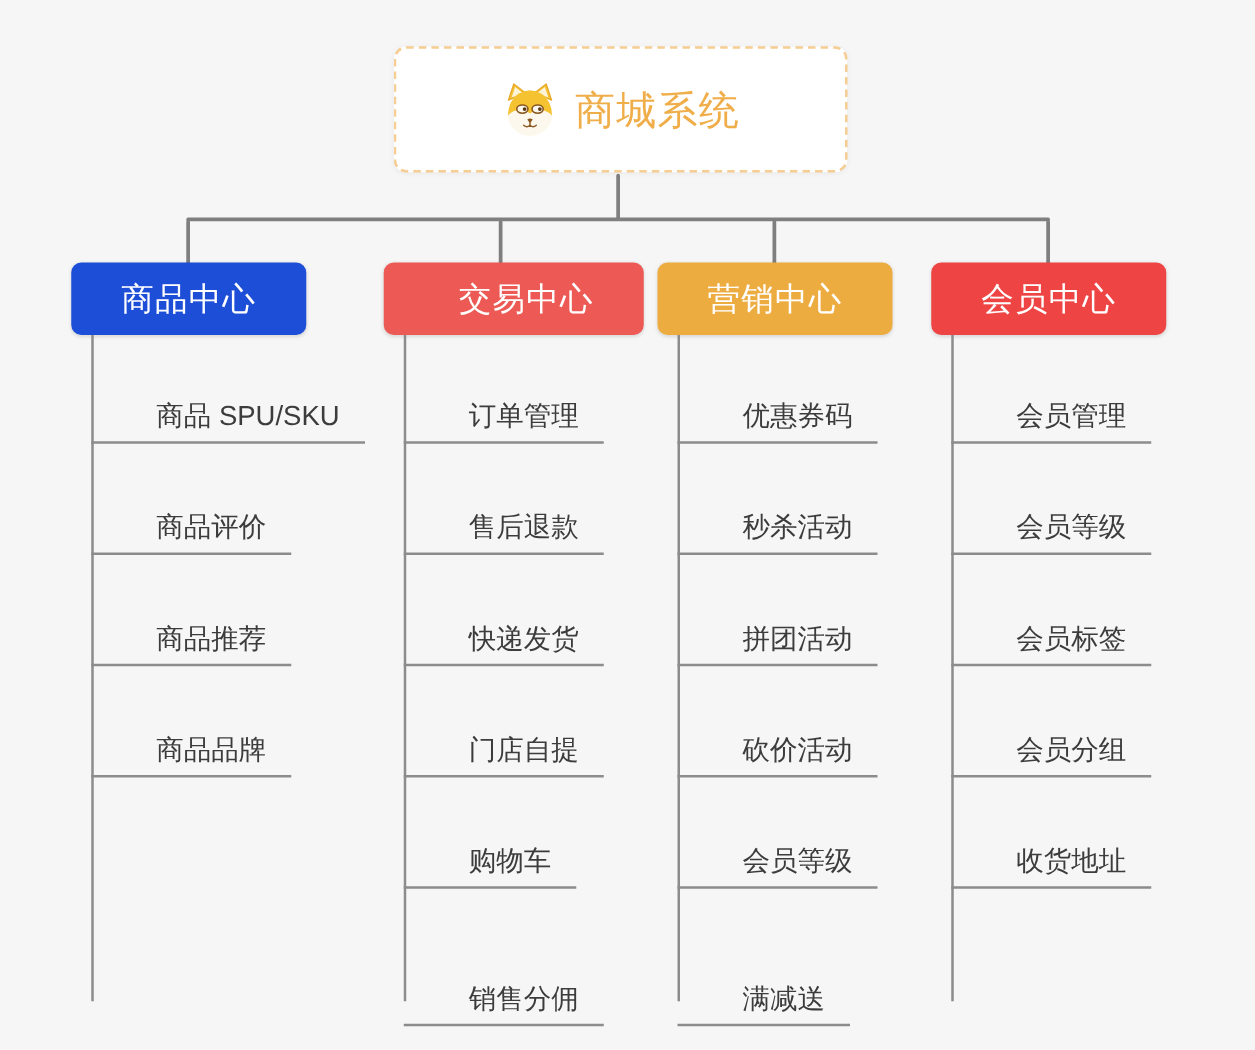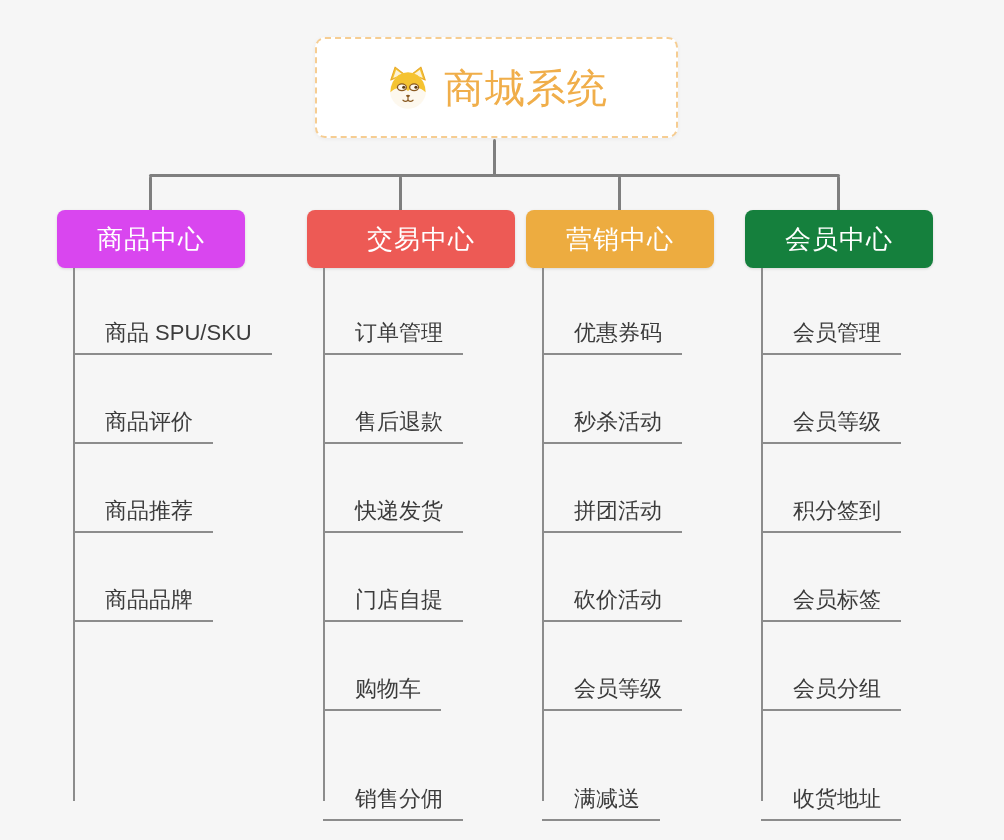--- a/index.html
+++ b/index.html
@@ -25,21 +25,21 @@
   
   .root{
     position:absolute;left:315px;top:37px;width:363px;height:101px;
     background:#ffffff;border:2px dashed #f6cd92;border-radius:10px;
     box-sizing:border-box;
     display:flex;align-items:center;justify-content:center;gap:13px;
     box-shadow:0 1px 4px rgba(0,0,0,.05);
     cursor:pointer;
   }
   .root-title{
-    font-size:40px;line-height:1;color:#f0ae4a;letter-spacing:1px;
+    font-size:32px;line-height:1;color:#f0ae4a;letter-spacing:1px;
     white-space:nowrap;
   }
   .dog{width:46px;height:46px;display:inline-block;flex:0 0 auto;}
   .dog svg{width:100%;height:100%;display:block;}
   
   .branch-box{
     position:absolute;top:210px;width:188px;height:58px;
     border-radius:8px;
     display:flex;align-items:center;justify-content:center;
     box-shadow:0 1px 3px rgba(0,0,0,.12);
@@ -50,21 +50,21 @@
   }
   .bb1{left:57px;}  .bb2{left:307px;padding-left:20px;}  .bb3{left:526px;}  .bb4{left:745px;}
   
   .col{position:absolute;top:268px;width:230px;height:534px;}
   .col1{left:73px;} .col2{left:323px;} .col3{left:542px;} .col4{left:761px;}
   .trunk{
     position:absolute;left:0;top:0;width:2px;height:533px;background:#8c8c8c;
   }
   .item{
     position:absolute;left:0;
-    padding:0 20px 6px 32px;
+    padding:0 20px 6px 52px;
     font-size:22px;line-height:28px;color:#3c3c3c;
     border-bottom:2px solid #8c8c8c;
     white-space:nowrap;
     cursor:pointer;
   }
   .item:nth-of-type(2){top:51px;}
   .item:nth-of-type(3){top:140px;}
   .item:nth-of-type(4){top:229px;}
   .item:nth-of-type(5){top:318px;}
   .item:nth-of-type(6){top:407px;}
@@ -101,30 +101,30 @@
         <circle cx="43" cy="31" r="2.1" fill="#5a3a14"></circle>
 
         <path d="M29,42.5 Q32,40.5 35,42.5 Q33.5,45.5 32,45.5 Q30.5,45.5 29,42.5 Z" fill="#8a5a22"></path>
         <path d="M32,45.5 L32,49" stroke="#8a5a22" stroke-width="1.6" fill="none" stroke-linecap="round"></path>
         <path d="M25,49 Q28.5,52.5 32,49 Q35.5,52.5 39,49" stroke="#8a5a22" stroke-width="1.6" fill="none" stroke-linecap="round"></path>
       </svg>
     </span>
     <span class="root-title" style="color: rgb(240, 174, 74);">商城系统</span>
   </div>
 
-  <div class="branch-box bb1" style="background-color: #d946ef;">
+  <div class="branch-box bb1" style="background-color: #1d4ed8;">
     <span>商品中心</span>
   </div>
   <div class="branch-box bb2" style="background-color: rgb(237, 90, 85);">
     <span>交易中心</span>
   </div>
   <div class="branch-box bb3" style="background-color: rgb(237, 172, 64);">
     <span>营销中心</span>
   </div>
-  <div class="branch-box bb4" style="background-color: #15803d;">
+  <div class="branch-box bb4" style="background-color: #ef4444;">
     <span>会员中心</span>
   </div>
 
   <div class="col col1">
     <div class="trunk" style="background-color: rgb(140, 140, 140);"></div>
     <div class="item">商品 SPU/SKU</div>
     <div class="item">商品评价</div>
     <div class="item">商品推荐</div>
     <div class="item">商品品牌</div>
   </div>
@@ -146,19 +146,18 @@
     <div class="item">拼团活动</div>
     <div class="item">砍价活动</div>
     <div class="item">会员等级</div>
     <div class="item">满减送</div>
   </div>
 
   <div class="col col4">
     <div class="trunk" style="background-color: rgb(140, 140, 140);"></div>
     <div class="item">会员管理</div>
     <div class="item">会员等级</div>
-    <div class="item">积分签到</div>
     <div class="item">会员标签</div>
     <div class="item">会员分组</div>
     <div class="item">收货地址</div>
   </div>
 
 </div>
 
 </body></html>

